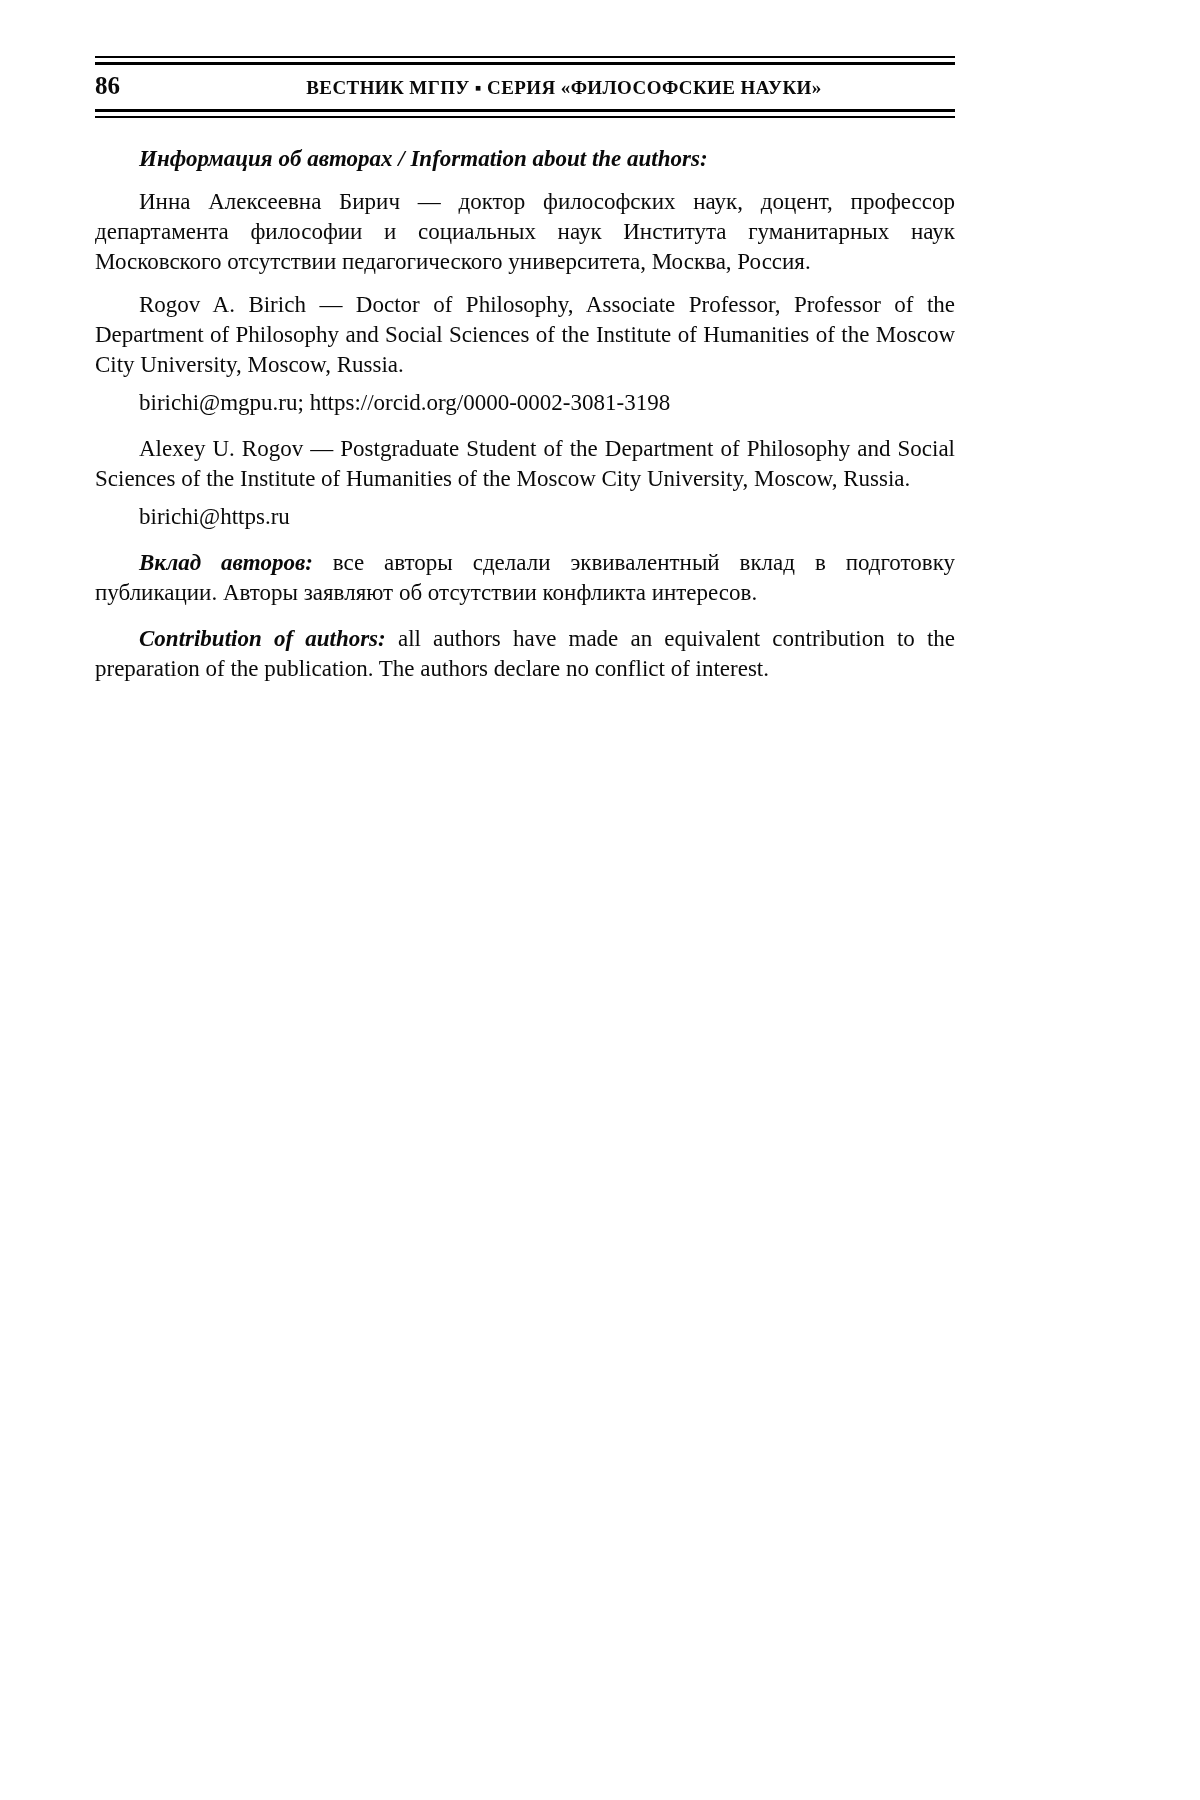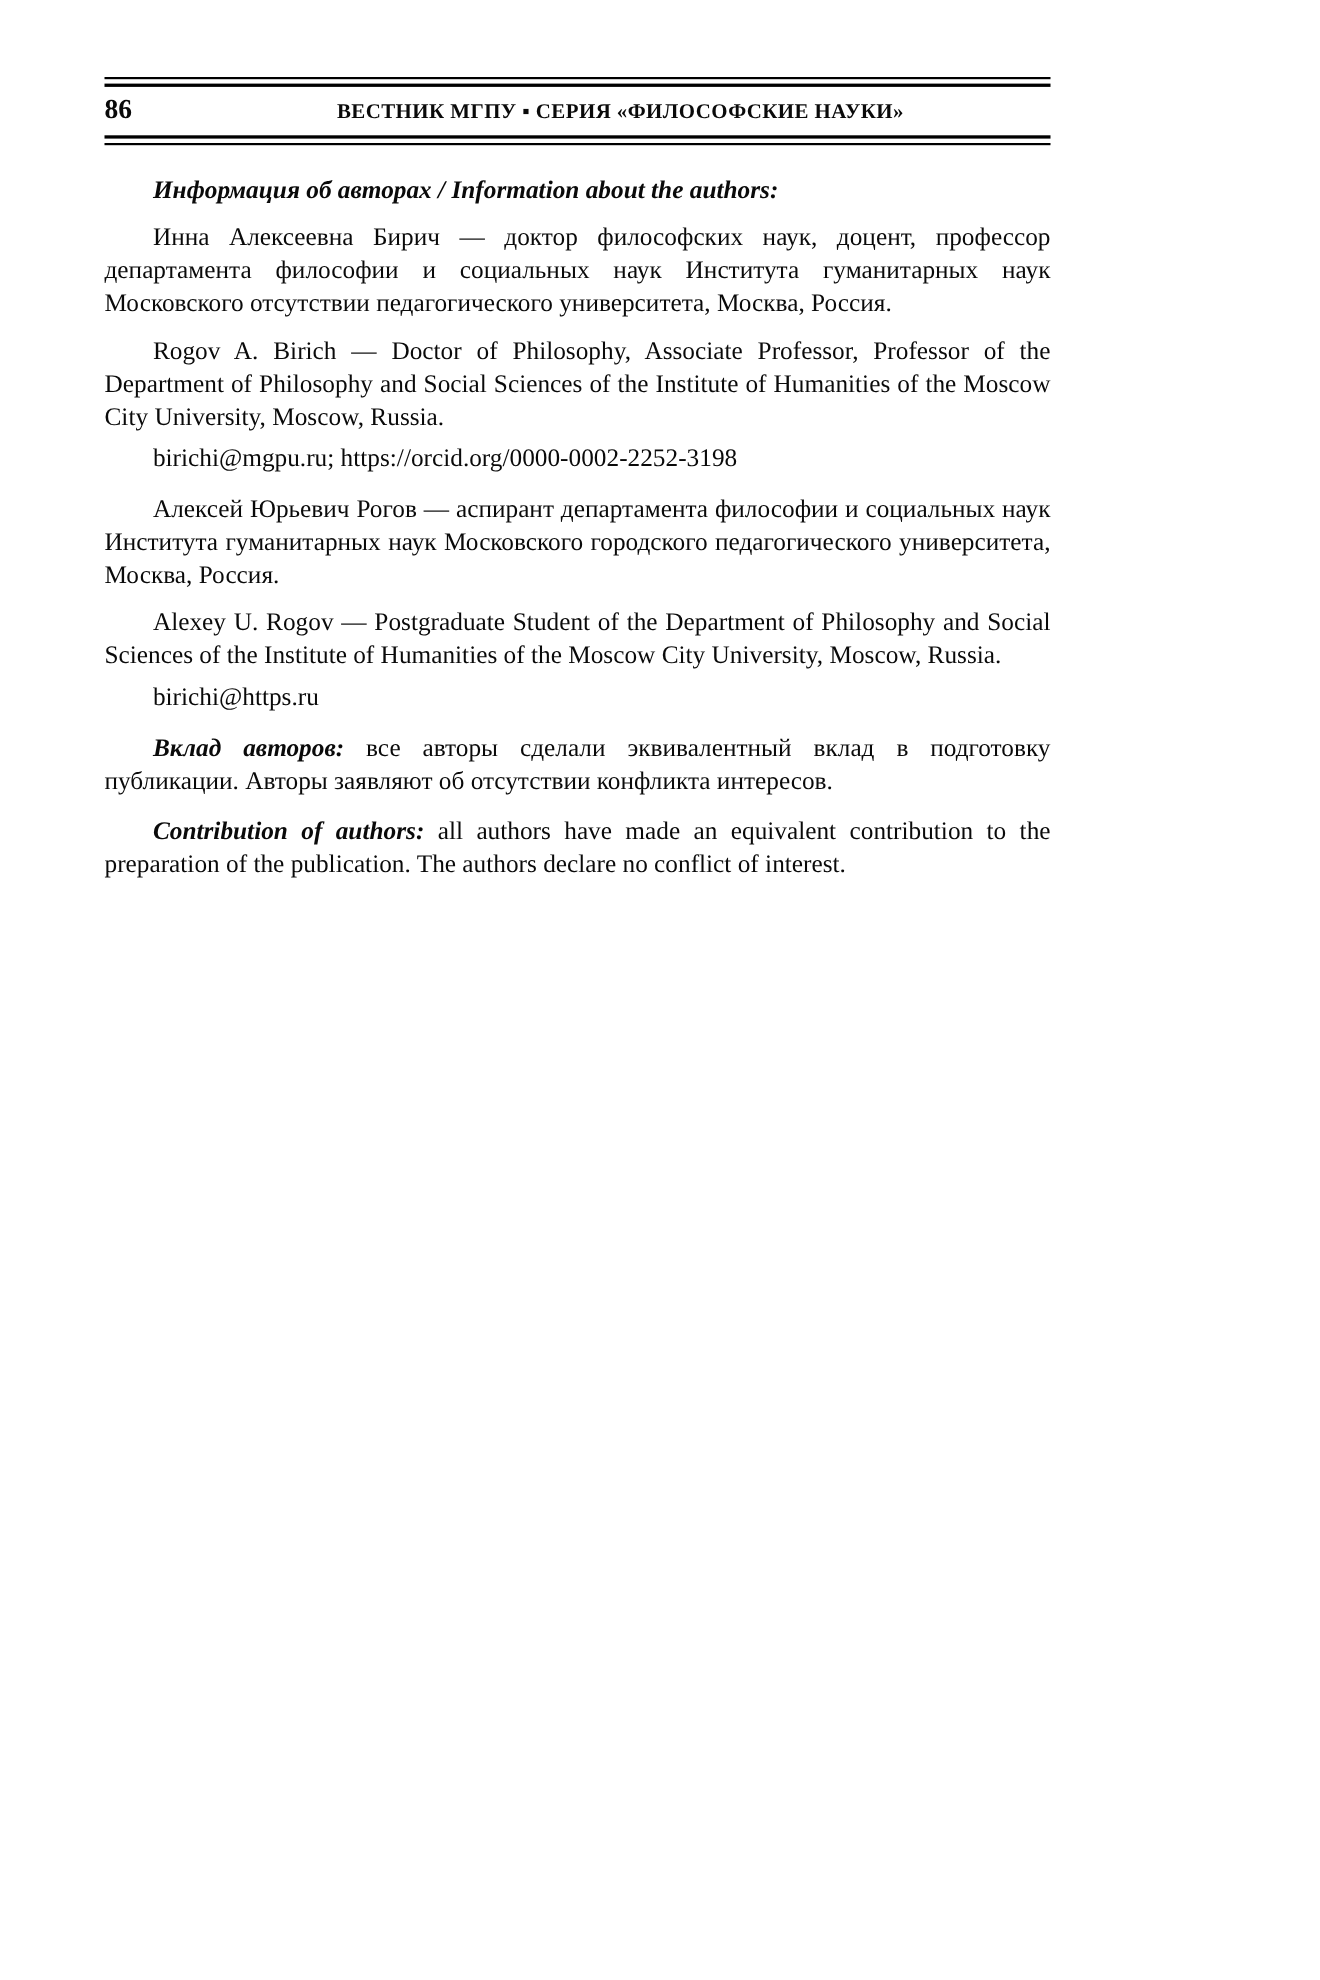--- a/index.html
+++ b/index.html
@@ -8,21 +8,21 @@
     width: 1200px;
     height: 1800px;
     background: #ffffff;
     font-family: "Liberation Serif", serif;
     color: #0a0a0a;
     overflow: hidden;
   }
   .content {
     position: absolute;
     left: 95px;
-    top: 70px;
+    top: 56px;
     width: 860px;
   }
   
   .rule { height: 0; border-top: 2px solid #000; }
   .rule.thick { border-top-width: 3px; }
   .rule-gap { height: 4px; }
   .header-row {
     display: flex;
     align-items: baseline;
     padding: 7px 0 9px 0;
@@ -91,28 +91,24 @@
 
     <div>
       <p class="para">
         <span class="name">Инна Алексеевна Бирич</span>
         <span>— доктор философских наук, доцент, профессор департамента философии и социальных наук Института гуманитарных наук Московского отсутствии педагогического университета, Москва, Россия.</span>
       </p>
       <p class="para">
         <span class="name">Rogov A. Birich</span>
         <span>— Doctor of Philosophy, Associate Professor, Professor of the Department of Philosophy and Social Sciences of the Institute of Humanities of the Moscow City University, Moscow, Russia.</span>
       </p>
-      <p class="contact">birichi@mgpu.ru; https://orcid.org/0000-0002-2252-3198</p>
+      <p class="contact">birichi@mgpu.ru; https://orcid.org/0000-0002-3081-3198</p>
     </div>
 
     <div>
-      <p class="para">
-        <span class="name">Алексей Юрьевич Рогов</span>
-        <span>— аспирант департамента философии и социальных наук Института гуманитарных наук Московского городского педагогического университета, Москва, Россия.</span>
-      </p>
       <p class="para">
         <span class="name">Alexey U. Rogov</span>
         <span>— Postgraduate Student of the Department of Philosophy and Social Sciences of the Institute of Humanities of the Moscow City University, Moscow, Russia.</span>
       </p>
       <p class="contact">birichi@https.ru</p>
     </div>
 
     <div class="contribution">
       <p class="para">
         <span class="lead-bi">Вклад авторов:</span>

